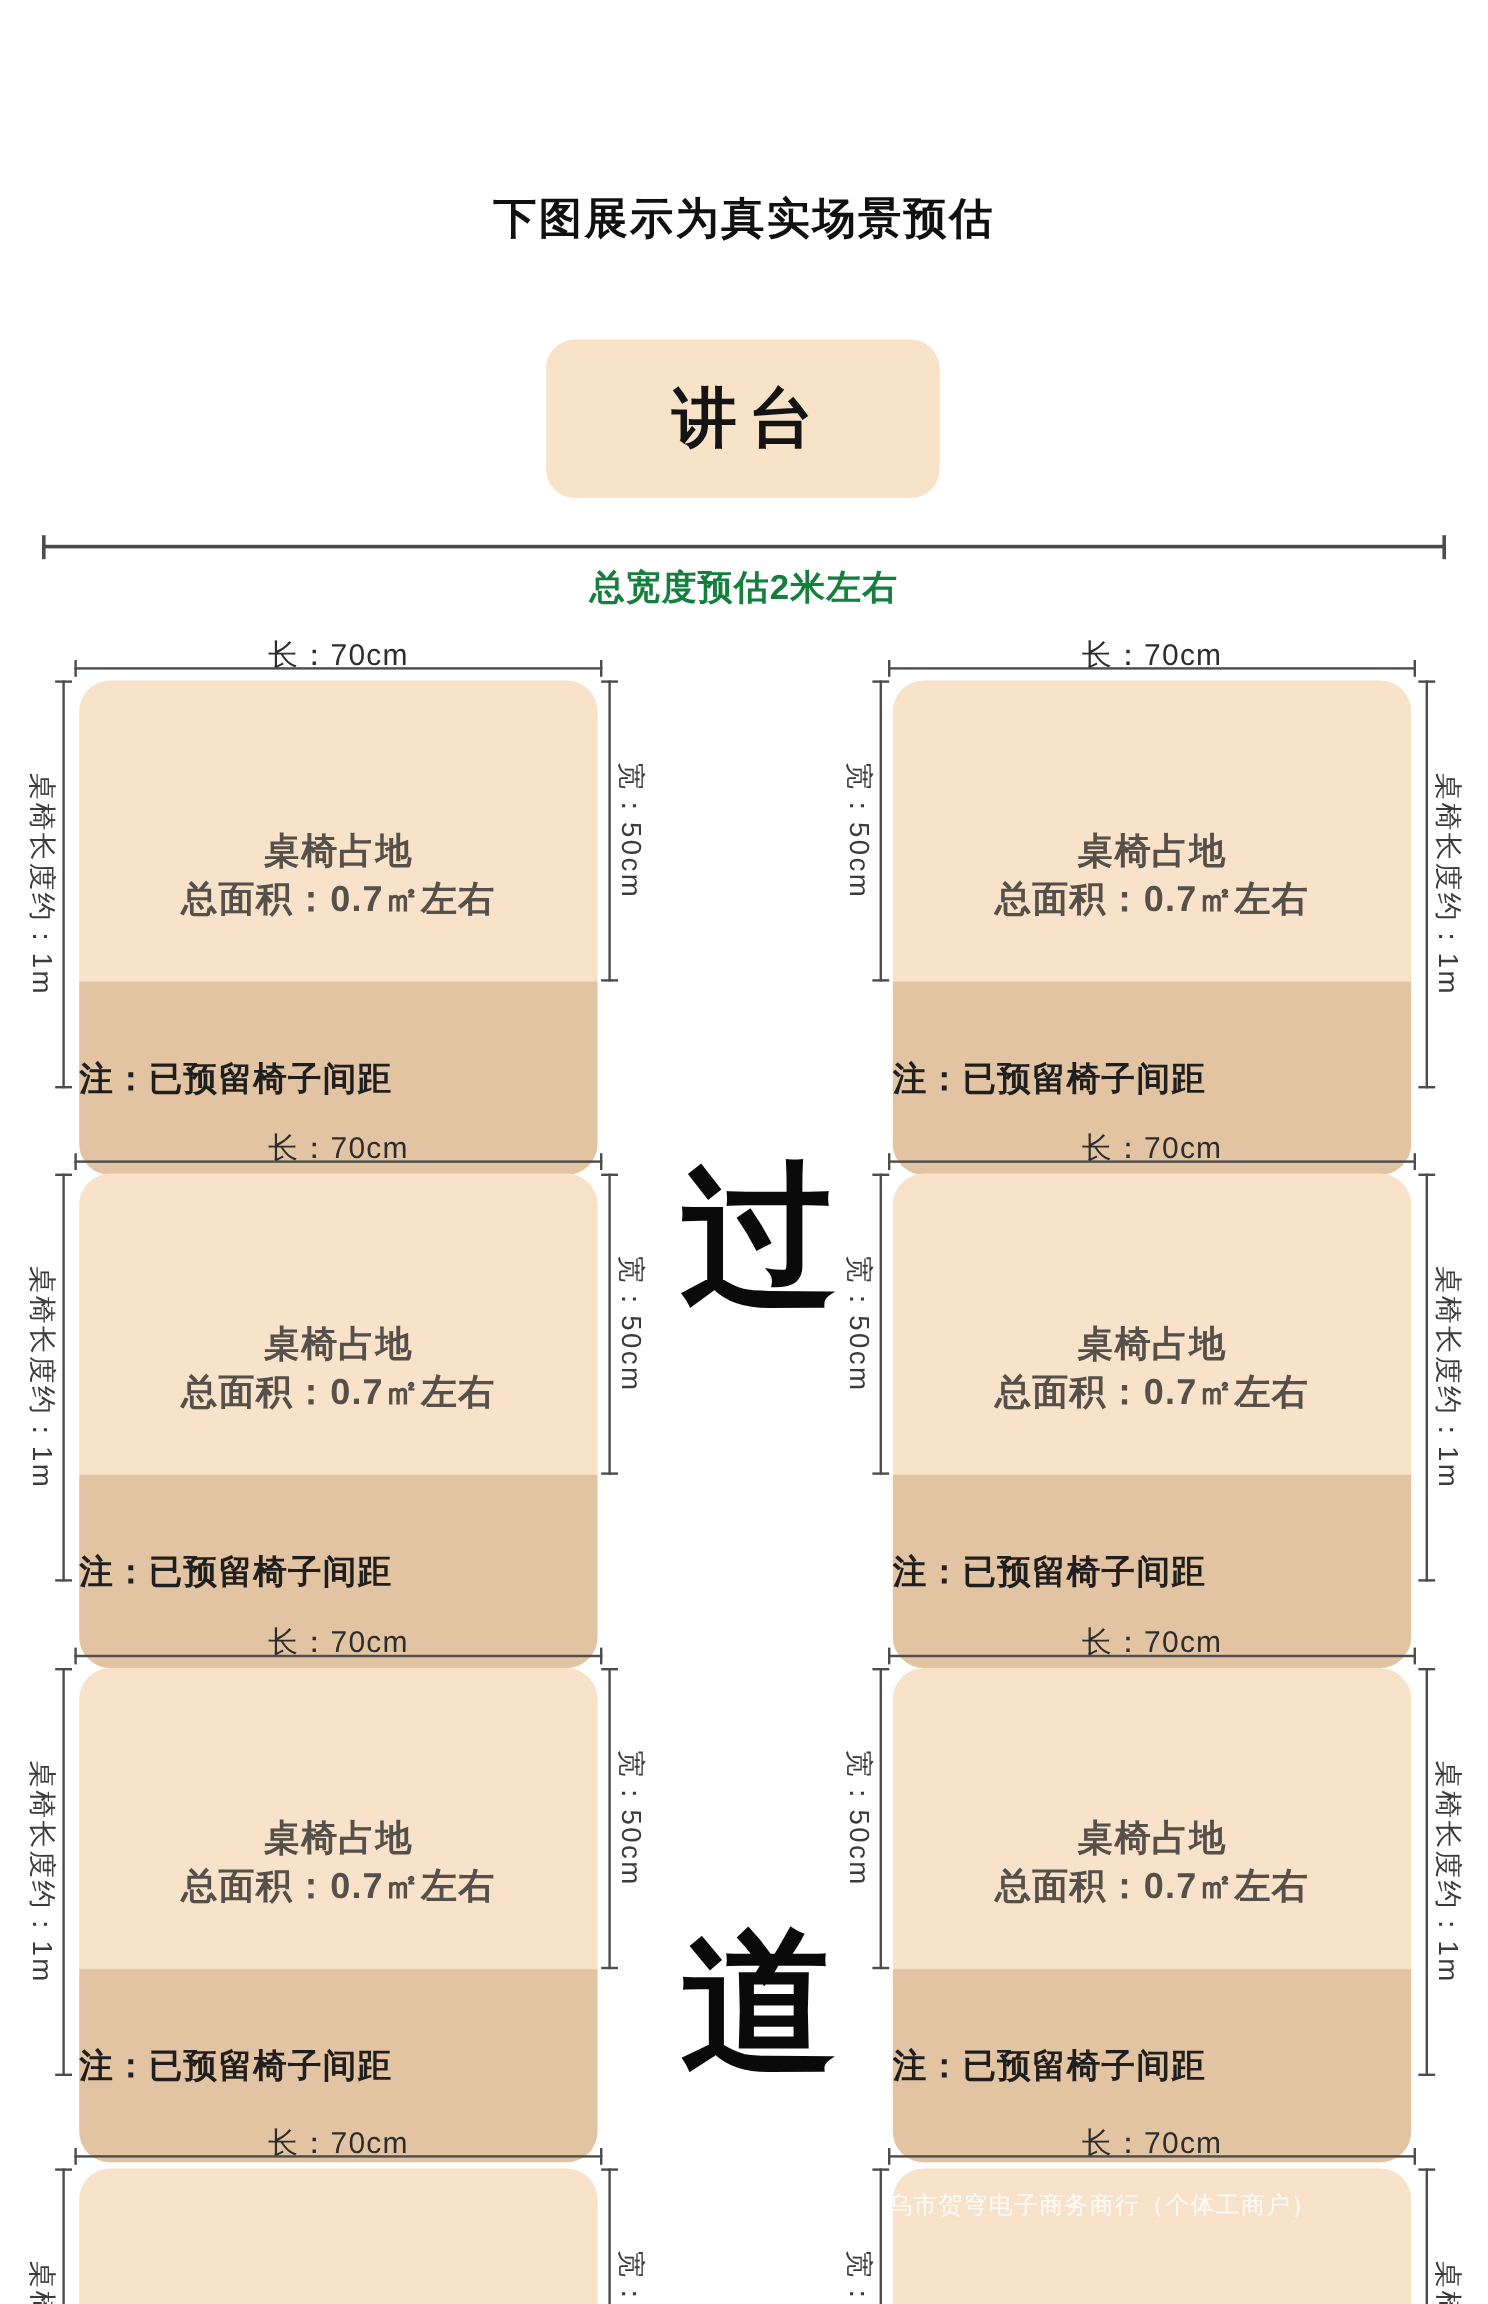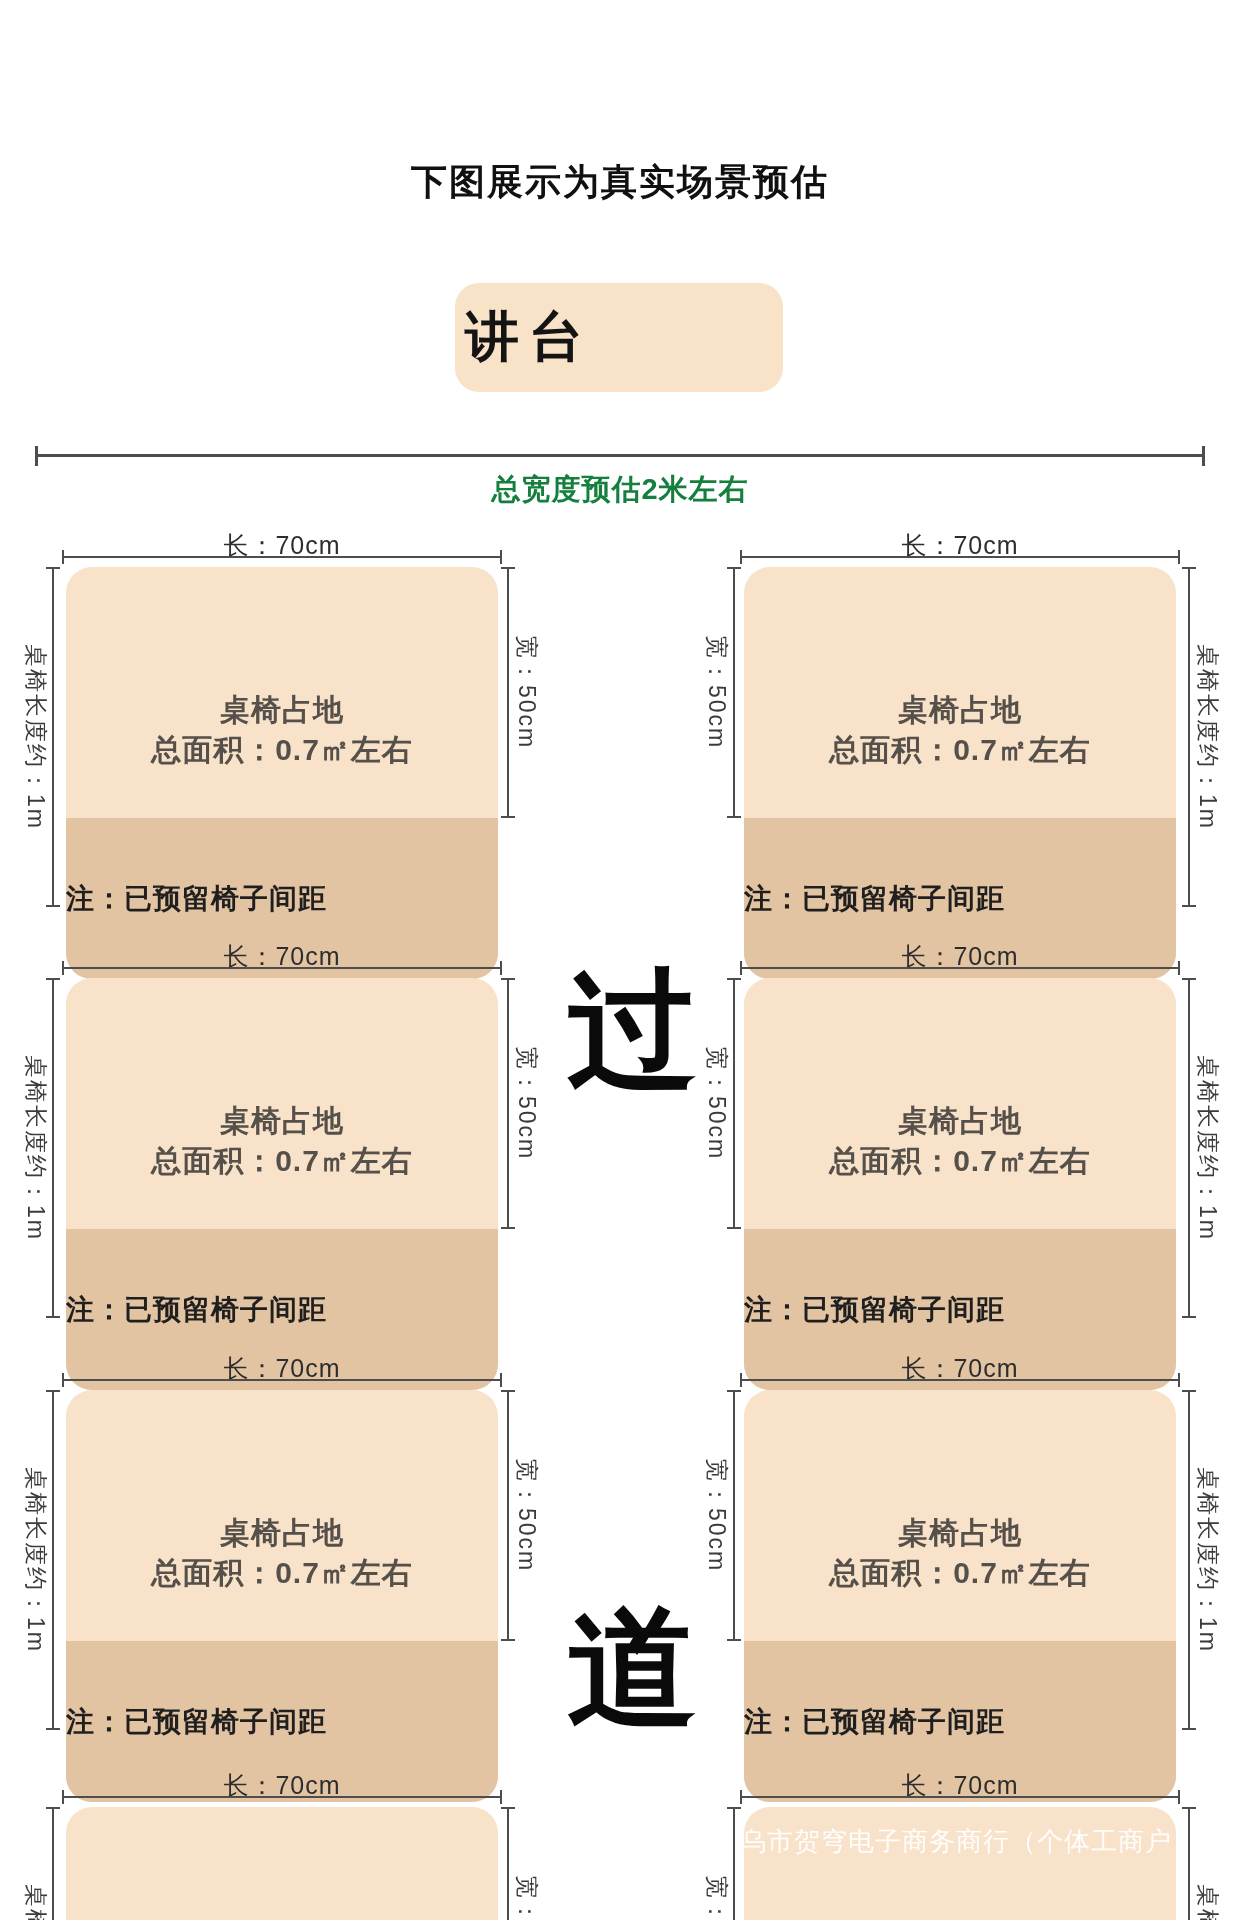--- a/index.html
+++ b/index.html
@@ -16,26 +16,26 @@
   .subtitle{
     position:absolute;top:156px;left:0;width:100%;text-align:center;
     font-size:36px;line-height:52px;font-weight:700;color:#101010;letter-spacing:2px;
   }
   
   .wm{
     position:absolute;color:var(--watermark-color,rgba(255,255,255,.94));
     white-space:nowrap;z-index:9;font-weight:400;letter-spacing:1px;
   }
   .wm-top{left:70px;top:60px;font-size:18px;}
-  .wm-bottom{left:740px;top:1824px;font-size:26px;}
+  .wm-bottom{left:740px;top:1824px;font-size:20px;}
   
   .stage{
-    position:absolute;left:455px;top:283px;width:328px;height:109px;
+    position:absolute;left:455px;top:283px;width:328px;height:132px;
     background:var(--stage-fill,#f8e2c8);border-radius:24px;
-    display:flex;align-items:center;justify-content:flex-start;
+    display:flex;align-items:center;justify-content:center;
   }
   .stage-label{font-size:54px;font-weight:800;color:#141414;letter-spacing:10px;padding-left:10px;}
   
   .gauge-line{
     position:absolute;left:35px;right:35px;top:454px;height:3px;
     background:var(--line-color,#4d4d4d);
   }
   .gauge-line::before,.gauge-line::after{
     content:"";position:absolute;top:-8px;width:3px;height:20px;background:var(--line-color,#4d4d4d);
   }

